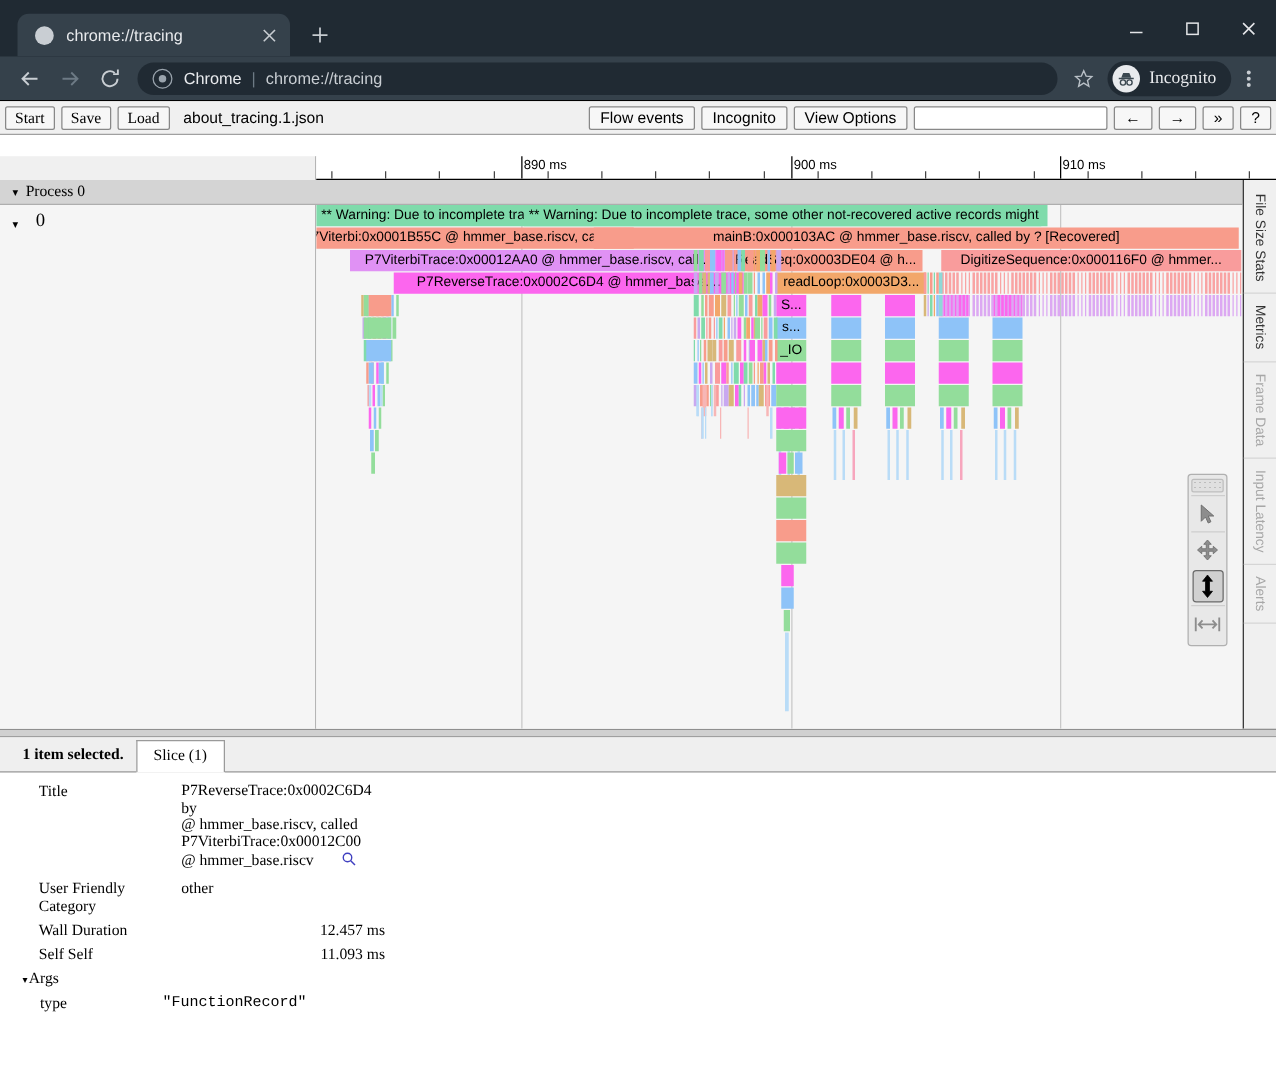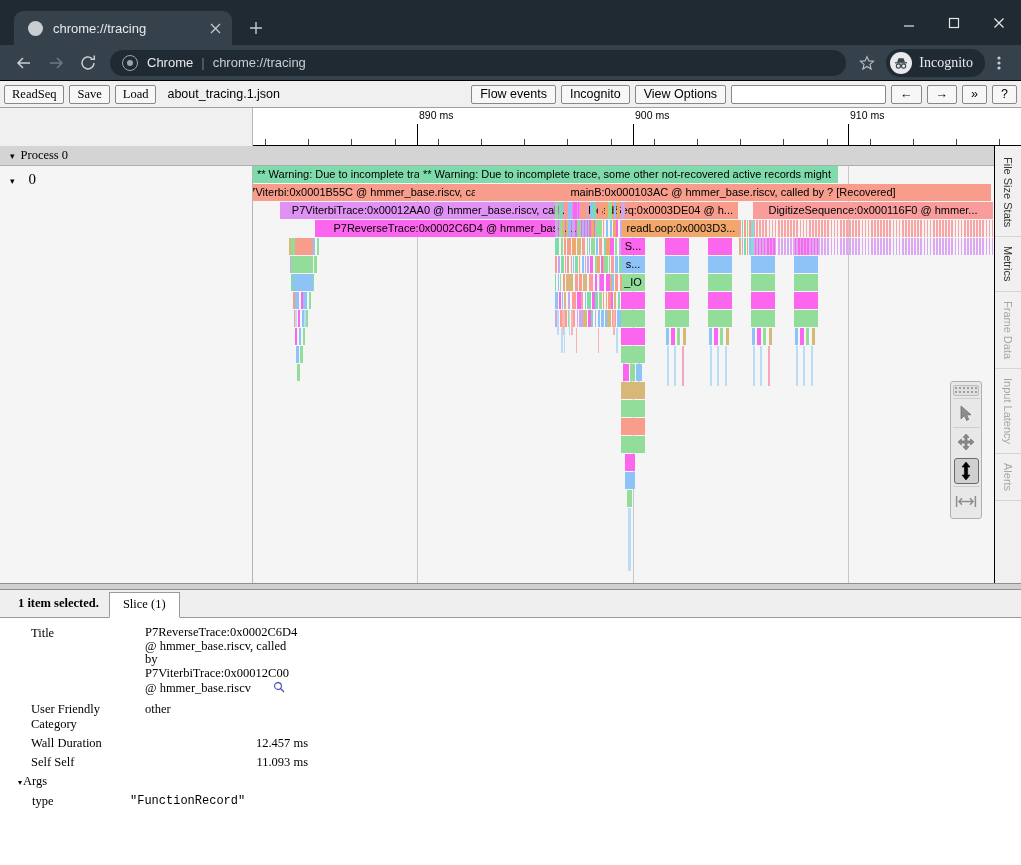--- a/index.html
+++ b/index.html
@@ -98,21 +98,21 @@
   }
   #filename { font-size:12.5px; color:#000; margin-left:6px; font-family:"Liberation Sans", sans-serif; }
   #tb-spacer { flex:1 1 auto; }
   #searchbox {
     width:155px; height:19px; background:#fff; border:1px solid #888;
     border-radius:2px;
   }
   .tbtn.sm { padding:0 8px; font-family:"Liberation Sans", sans-serif; }
 
   
-  #ruler-wrap { height:38px; display:flex; flex:0 0 auto; background:#fff; }
+  #ruler-wrap { height:19px; display:flex; flex:0 0 auto; background:#fff;margin-top:17px; }
   #ruler-gutter { width:253px; background:#f0f0f0; border-right:1px solid #b5b5b5; flex:0 0 auto;}
   #ruler {
     flex:1 1 auto; position:relative; background:#fff;
     border-bottom:1px solid #000; overflow:hidden;
   }
   .tick { position:absolute; bottom:0; width:1px; background:#000; }
   .tick.major { height:21px; }
   .tick.minor { height:6px; background:#444; }
   .tick-label {
     position:absolute; top:1px; font-size:10.5px; color:#000;
@@ -298,21 +298,21 @@
         <circle cx="2" cy="3" r="1.6" fill="#c9ced3"></circle>
         <circle cx="2" cy="8" r="1.6" fill="#c9ced3"></circle>
         <circle cx="2" cy="13" r="1.6" fill="#c9ced3"></circle>
       </svg>
     </div>
   </div>
 
   <div id="app">
 
     <div id="trace-toolbar">
-      <div class="tbtn">ReadSeq</div>
+      <div class="tbtn">Start</div>
       <div class="tbtn">Save</div>
       <div class="tbtn">Load</div>
       <div id="filename">about_tracing.1.json</div>
       <div id="tb-spacer"></div>
       <div class="tbtn sm">Flow events</div>
       <div class="tbtn sm">Incognito</div>
       <div class="tbtn sm">View Options</div>
       <input id="searchbox" placeholder="" style="">
       <div class="tbtn sm">←</div>
       <div class="tbtn sm">→</div>
@@ -851,22 +851,22 @@
       <div id="detail-head">
         <div id="sel-count">1 item selected.</div>
         <div class="dtab">Slice (1)</div>
       </div>
       <div id="detail-body">
 
         <div class="drow">
           <div class="dkey">Title</div>
           <div class="dval title-lines">
             <div>P7ReverseTrace:0x0002C6D4</div>
+            <div>by</div>
             <div>@ hmmer_base.riscv, called</div>
-            <div>by</div>
             <div>P7ViterbiTrace:0x00012C00</div>
             <div style="display:flex;align-items:center;">
               <span>@ hmmer_base.riscv</span>
               <span id="mag">
                 <svg width="12" height="12" viewBox="0 0 12 12">
                     <circle cx="5" cy="5" r="3.4" stroke="#4040c0" stroke-width="1.1" fill="none"></circle>
                     <path d="M7.6 7.6 L11 11" stroke="#4040c0" stroke-width="1.2"></path>
                   </svg>
               </span>
             </div>

